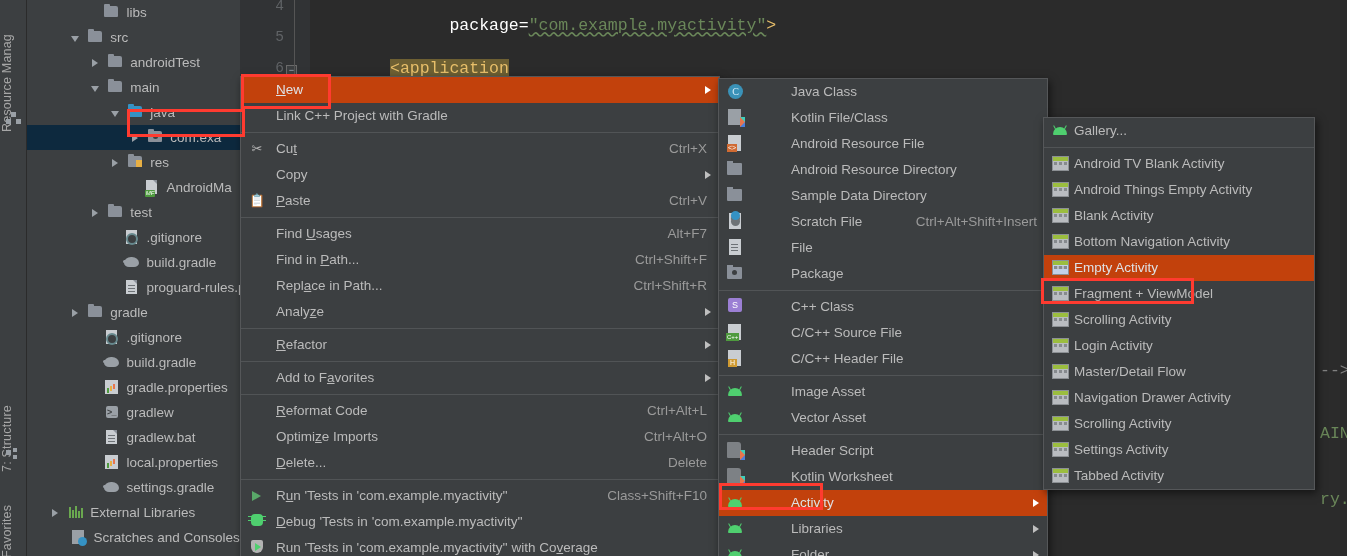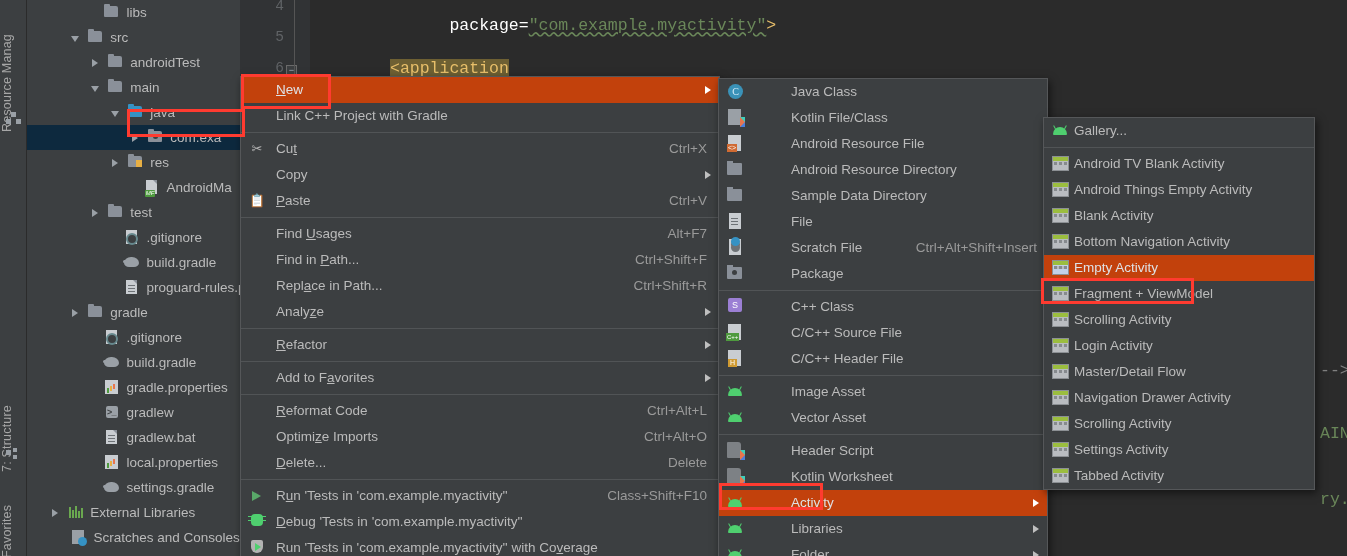--- a/index.html
+++ b/index.html
@@ -508,30 +508,30 @@
       <span class="mi-text">Android Resource Directory</span>
     </div>
     <div class="mi">
       <span class="mi-ico">
           <span class="ic ic-dir"></span>
         </span>
       <span class="mi-text">Sample Data Directory</span>
     </div>
     <div class="mi">
       <span class="mi-ico">
-          <span class="ic ic-file"></span>
-        </span>
-      <span class="mi-text">File</span>
-    </div>
-    <div class="mi">
-      <span class="mi-ico">
           <span class="ic ic-file ic-clock"></span>
         </span>
       <span class="mi-text">Scratch File</span>
       <span class="mi-acc" style="right:10px">Ctrl+Alt+Shift+Insert</span>
+    </div>
+    <div class="mi">
+      <span class="mi-ico">
+          <span class="ic ic-file"></span>
+        </span>
+      <span class="mi-text">File</span>
     </div>
     <div class="mi">
       <span class="mi-ico">
           <span class="ic ic-dir ic-pkg"></span>
         </span>
       <span class="mi-text">Package</span>
     </div>
     <div class="msep"></div>
 
     <div class="mi">

